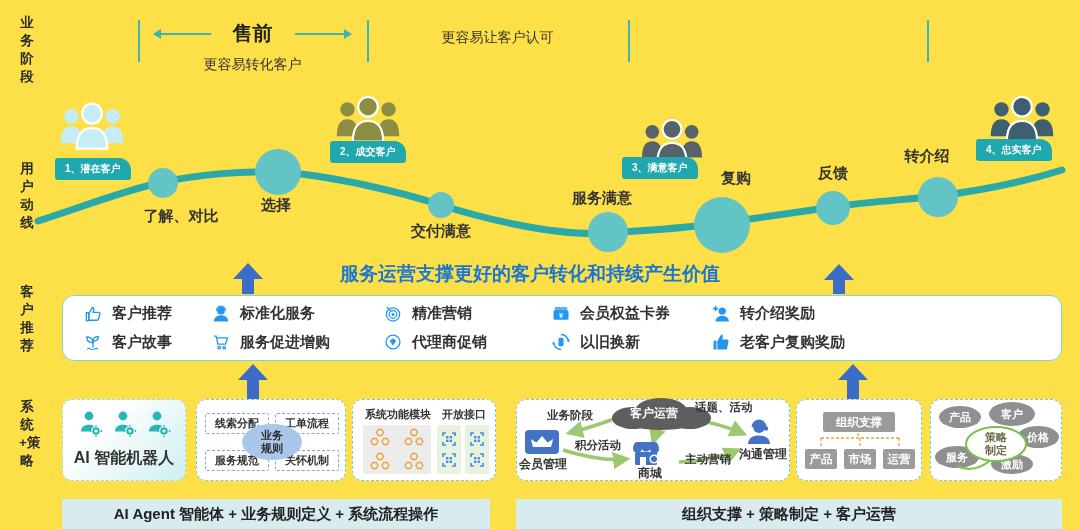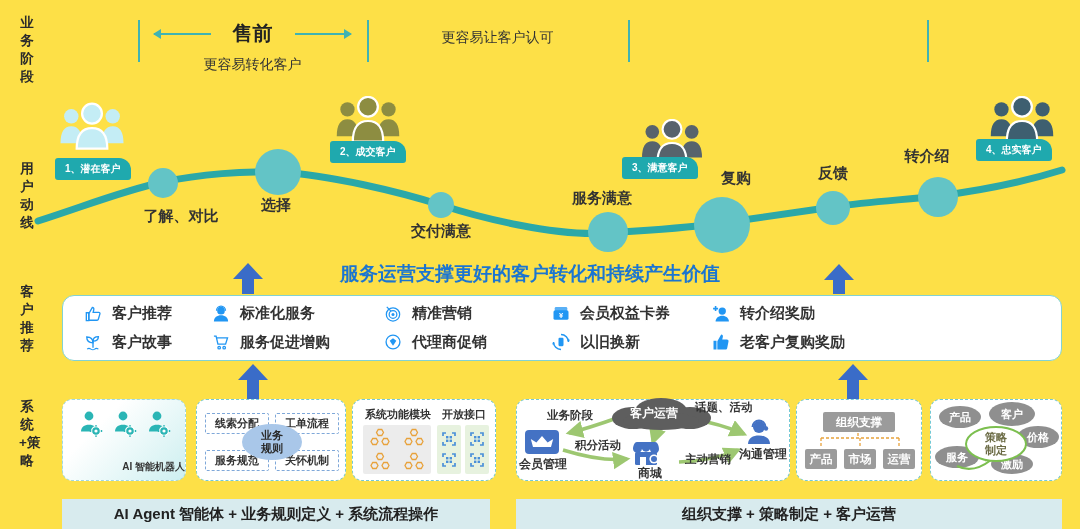--- a/index.html
+++ b/index.html
@@ -298,21 +298,21 @@
       <svg width="26" height="28" viewBox="0 0 26 28">
           <circle cx="12" cy="6" r="4.4" fill="#2AB5B5"></circle>
           <path d="M4 21.5c0-4.4 3.2-6.8 8-6.8s8 2.4 8 6.8z" fill="#2AB5B5"></path>
           <circle cx="19" cy="21" r="4.4" fill="#2AB5B5" stroke="#fff" stroke-width="1.2"></circle>
           <circle cx="19" cy="21" r="1.6" fill="#fff"></circle>
           <g stroke="#2AB5B5" stroke-width="1.8">
             <path d="M19 15.2v1.4M19 25.4v1.4M23.8 21h1.4M12.8 21h1.4"></path>
           </g>
         </svg>
     </div>
-    <div style="position:absolute;left:0;top:60px;width:100%;text-align:right;font-size:10px;font-weight:700;color:#333;">AI 智能机器人</div>
+    <div style="position:absolute;left:0;top:48px;width:100%;text-align:center;font-size:16px;font-weight:700;color:#333;">AI 智能机器人</div>
   </div>
 
   <div class="sys-box" style="left:196px;width:150px;">
     <div class="mini" style="left:8px;top:13px;width:64px;height:21px;">线索分配</div>
     <div class="mini" style="left:78px;top:13px;width:64px;height:21px;">工单流程</div>
     <div class="mini" style="left:8px;top:50px;width:64px;height:21px;">服务规范</div>
     <div class="mini" style="left:78px;top:50px;width:64px;height:21px;">关怀机制</div>
     <div class="ellipse-blue" style="left:45px;top:24px;width:60px;height:36px;">
       <span class="wrap2">业务规则</span>
     </div>

